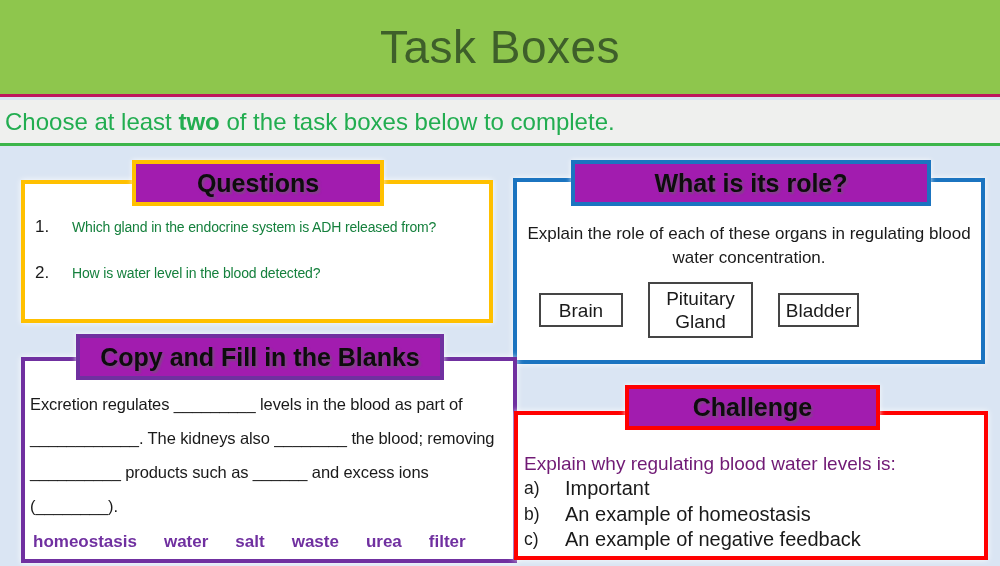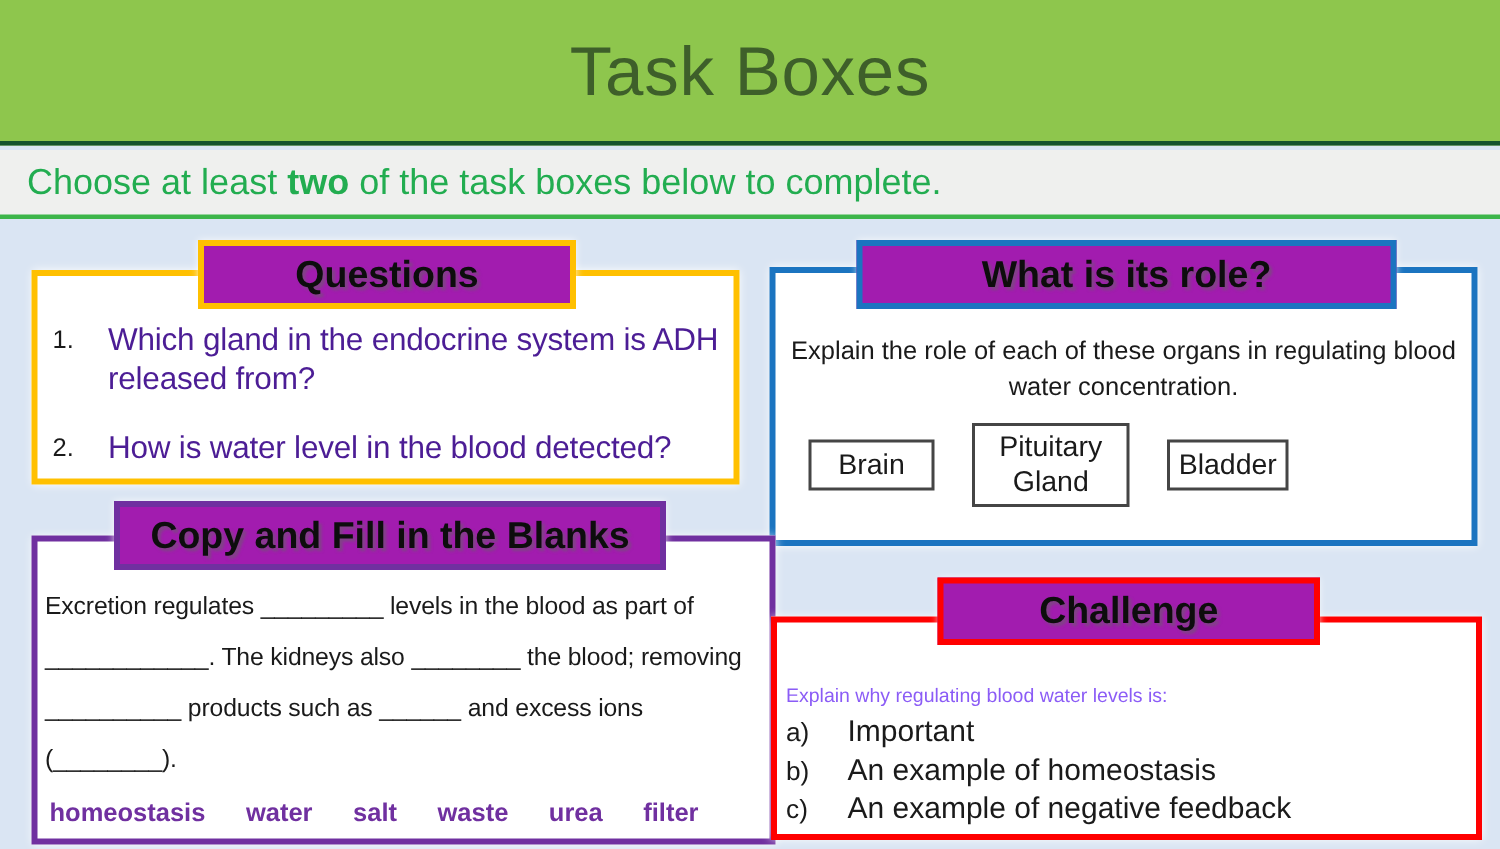--- a/index.html
+++ b/index.html
@@ -14,38 +14,38 @@
     width: 1000px;
     height: 566px;
     background: #DAE5F3;
   }
 
   
   .banner {
     position: absolute; top: 0; left: 0;
     width: 1000px; height: 97px;
     background: #8EC64D;
-    border-bottom: 3px solid #14532d;
+    border-bottom: 3px solid #be185d;
     display: flex; align-items: center; justify-content: center;
   }
   .banner-title {
     font-size: 46px;
     font-weight: 400;
     color: #3E5F2A;
     letter-spacing: 0.5px;
   }
 
   
   .strip {
     position: absolute; top: 100px; left: 0;
     width: 1000px; height: 46px;
     background: #EFF0EE;
     border-bottom: 3px solid #3CB54A;
     display: flex; align-items: center;
-    padding-left: 18px;
+    padding-left: 5px;
   }
   .strip-text {
     font-size: 24px;
     color: #22AD50;
   }
   .strip-text b { font-weight: 700; }
 
   
   .task-box {
     position: absolute;
@@ -71,21 +71,21 @@
 
   
   .q-content { padding: 30px 8px 0 10px; }
   .q-row { display: flex; margin-bottom: 20px; }
   .q-num {
     width: 37px; flex: 0 0 37px;
     font-size: 17px; color: #1a1a1a; line-height: 26px;
   }
   .q-text {
     flex: 1;
-    font-size: 21px; color: #4c1d95; line-height: 26px;
+    font-size: 14px; color: #15803d; line-height: 26px;
     letter-spacing: -0.15px;
   }
 
   
   .role-instruction {
     margin-top: 40px;
     padding: 0 6px;
     text-align: center;
     font-size: 17px; color: #1a1a1a; line-height: 24px;
   }
@@ -122,21 +122,21 @@
   .word-bank span {
     font-size: 17px;
     font-weight: 700;
     color: #7030A0;
     white-space: nowrap;
   }
 
   
   .ch-content { padding: 36px 8px 0 6px; }
   .ch-intro {
-    font-size: 13px; color: #8b5cf6; line-height: 25px;
+    font-size: 19px; color: #701a75; line-height: 25px;
   }
   .ch-row { display: flex; }
   .ch-label {
     width: 41px; flex: 0 0 41px;
     font-size: 17.5px; color: #1a1a1a; line-height: 25.5px;
   }
   .ch-text {
     flex: 1;
     font-size: 20px; color: #1a1a1a; line-height: 25.5px;
   }

